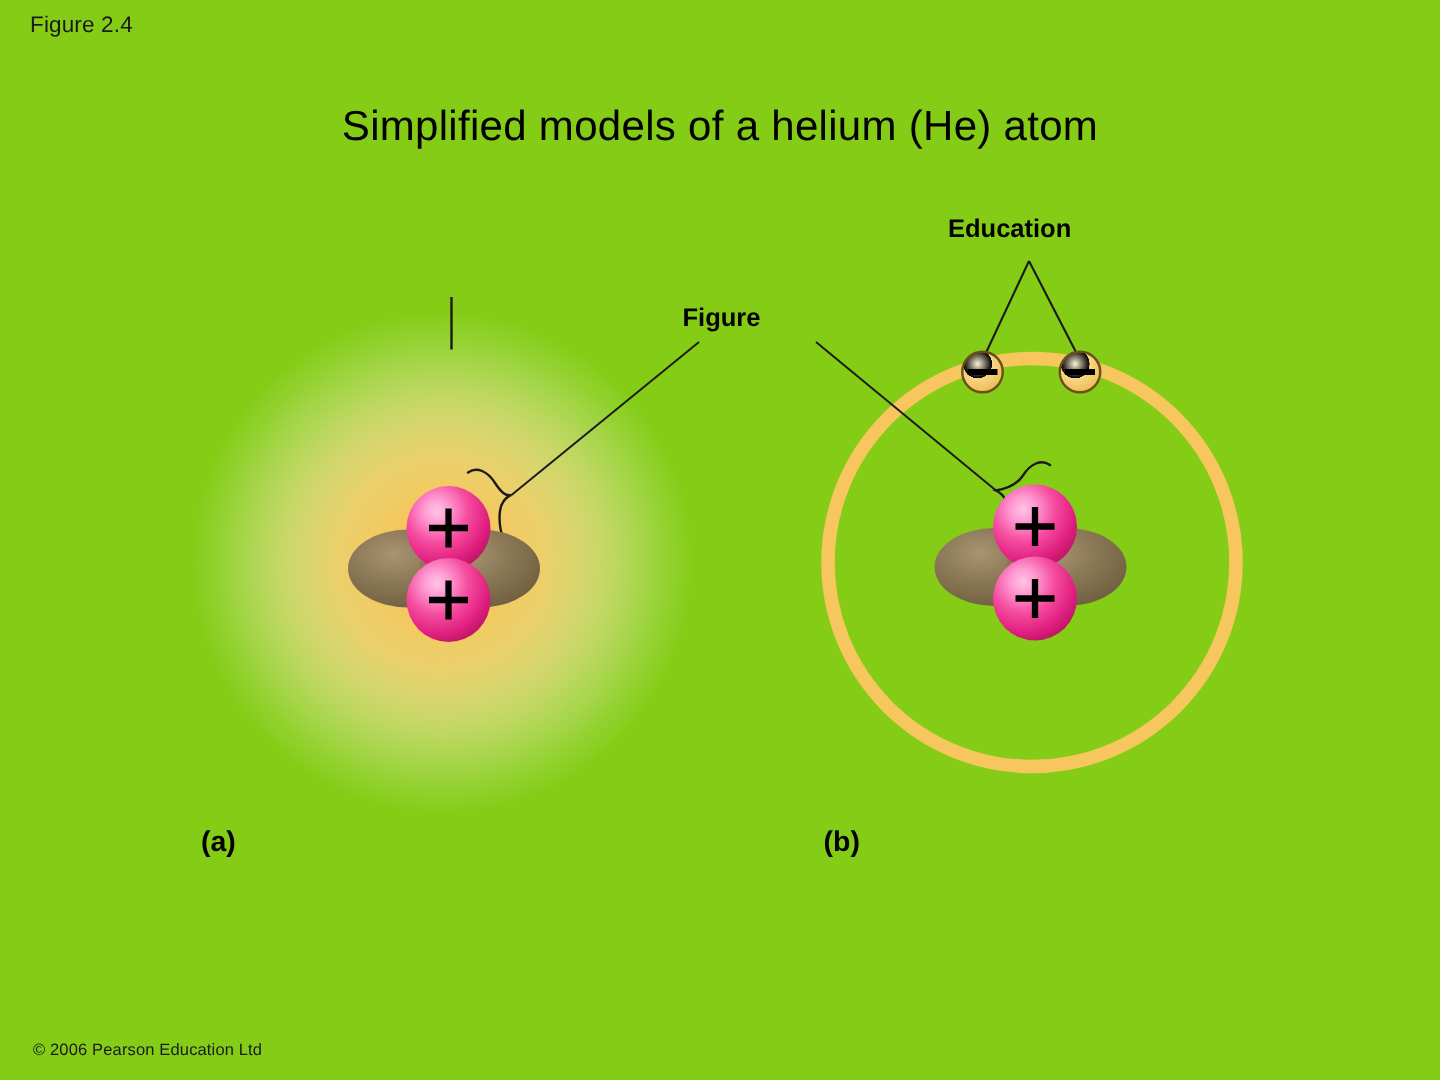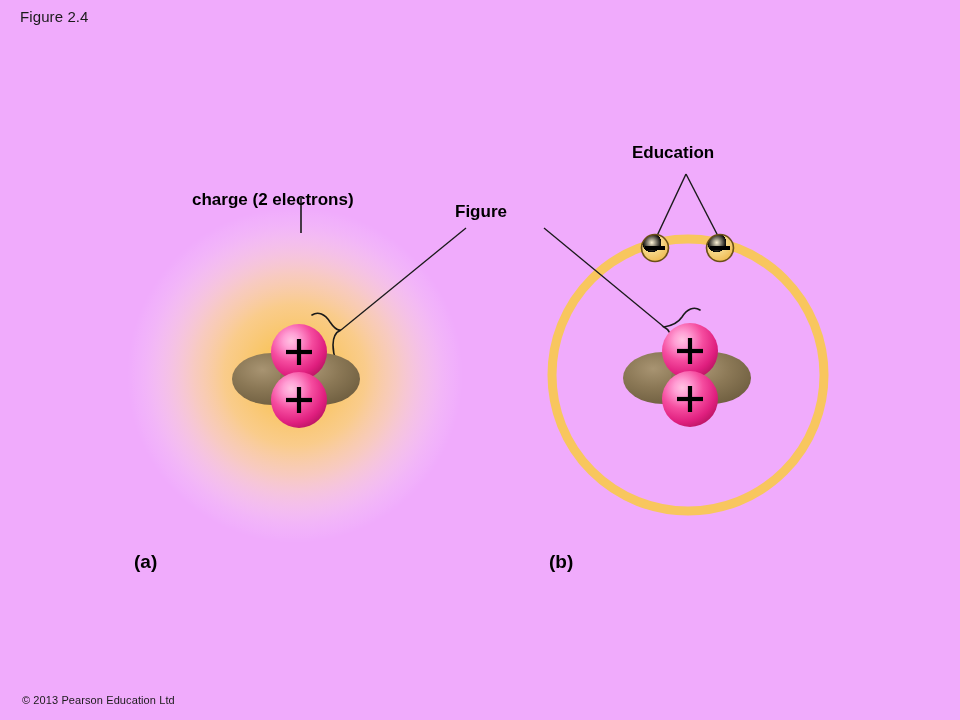--- a/index.html
+++ b/index.html
@@ -9,21 +9,21 @@
     background: #ffffff;
   }
   body {
     font-family: "Liberation Sans", sans-serif;
     -webkit-font-smoothing: antialiased;
   }
   #slide {
     position: relative;
     width: 960px;
     height: 720px;
-    background: #f0abfc;
+    background: #84cc16;
     overflow: hidden;
   }
 
   
   .figure-number {
     position: absolute;
     left: 20px;
     top: 8px;
     font-size: 15px;
     color: #1a1a1a;
@@ -90,20 +90,21 @@
     height: 720px;
   }
 </style>
 </head>
 <body>
 
 <div id="slide">
 
   <div class="figure-number">Figure 2.4</div>
 
+  <div class="slide-title">Simplified models of a helium (He) atom</div>
 
   <svg id="artwork" viewBox="0 0 960 720" xmlns="http://www.w3.org/2000/svg">
     <defs>
 
       <radialGradient id="cloudGrad" cx="50%" cy="50%" r="50%">
         <stop offset="0%" stop-color="#f7bd4e" stop-opacity="1"></stop>
         <stop offset="22%" stop-color="#f9c65f" stop-opacity="0.97"></stop>
         <stop offset="42%" stop-color="#fbd179" stop-opacity="0.86"></stop>
         <stop offset="60%" stop-color="#fcdd9c" stop-opacity="0.62"></stop>
         <stop offset="76%" stop-color="#fde9c2" stop-opacity="0.34"></stop>
@@ -188,26 +189,25 @@
         <line x1="645" y1="248" x2="665" y2="248" stroke="#000000" stroke-width="4"></line>
       </g>
       <g>
         <circle cx="720" cy="248" r="13.5" fill="url(#electronGrad)" stroke="#6b4f18" stroke-width="1.6"></circle>
         <line x1="710" y1="248" x2="730" y2="248" stroke="#000000" stroke-width="4"></line>
       </g>
     </g>
   </svg>
 
   <div class="callout callout-cloud">
-    <div>charge (2 electrons)</div>
   </div>
 
   <div class="callout callout-nucleus">Figure</div>
 
   <div class="callout callout-electrons">Education</div>
 
   <div class="panel-label panel-label-a">(a)</div>
 
   <div class="panel-label panel-label-b">(b)</div>
 
-  <div class="copyright">© 2013 Pearson Education Ltd</div>
+  <div class="copyright">© 2006 Pearson Education Ltd</div>
 
 </div>
 
 </body></html>

